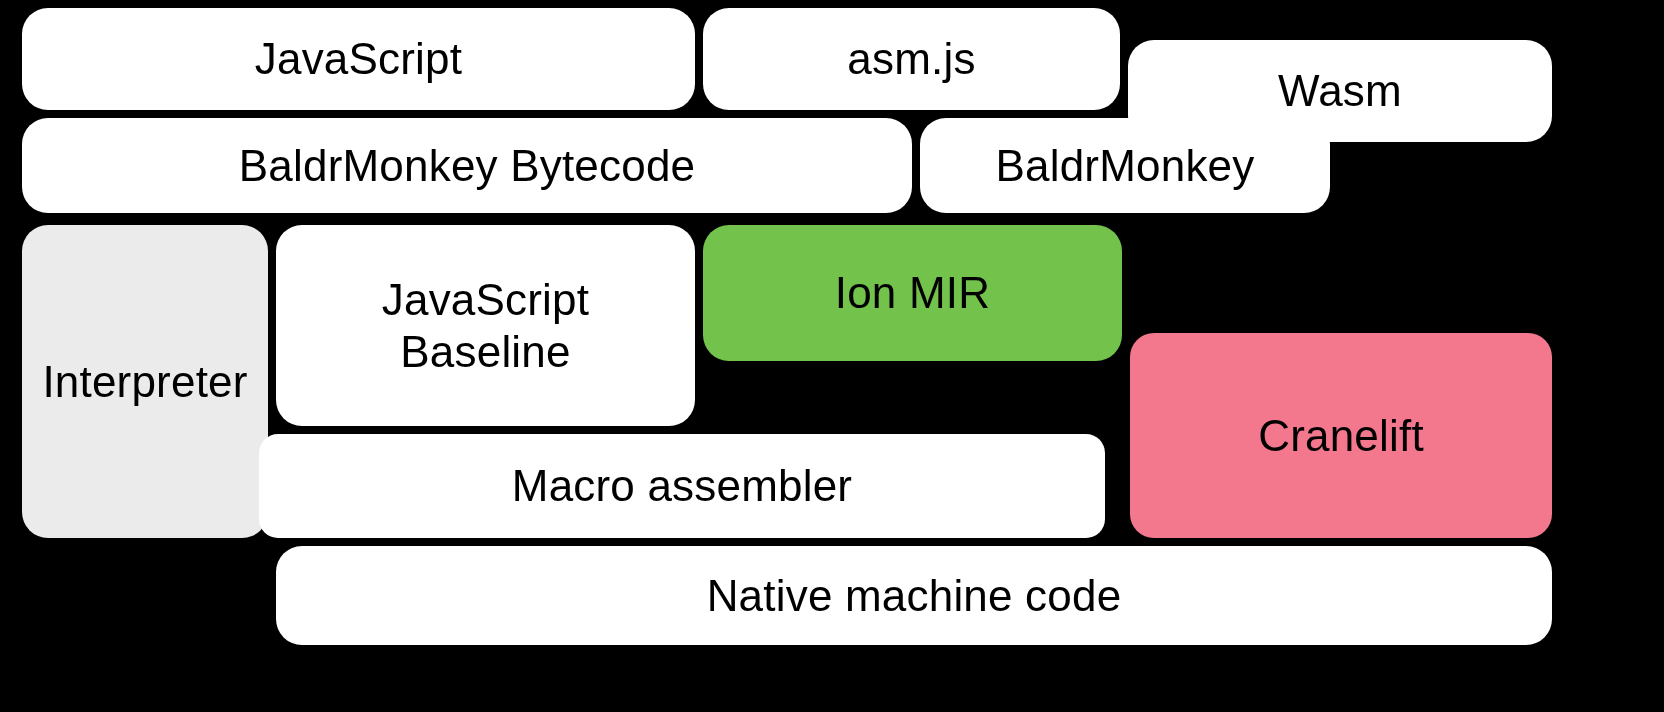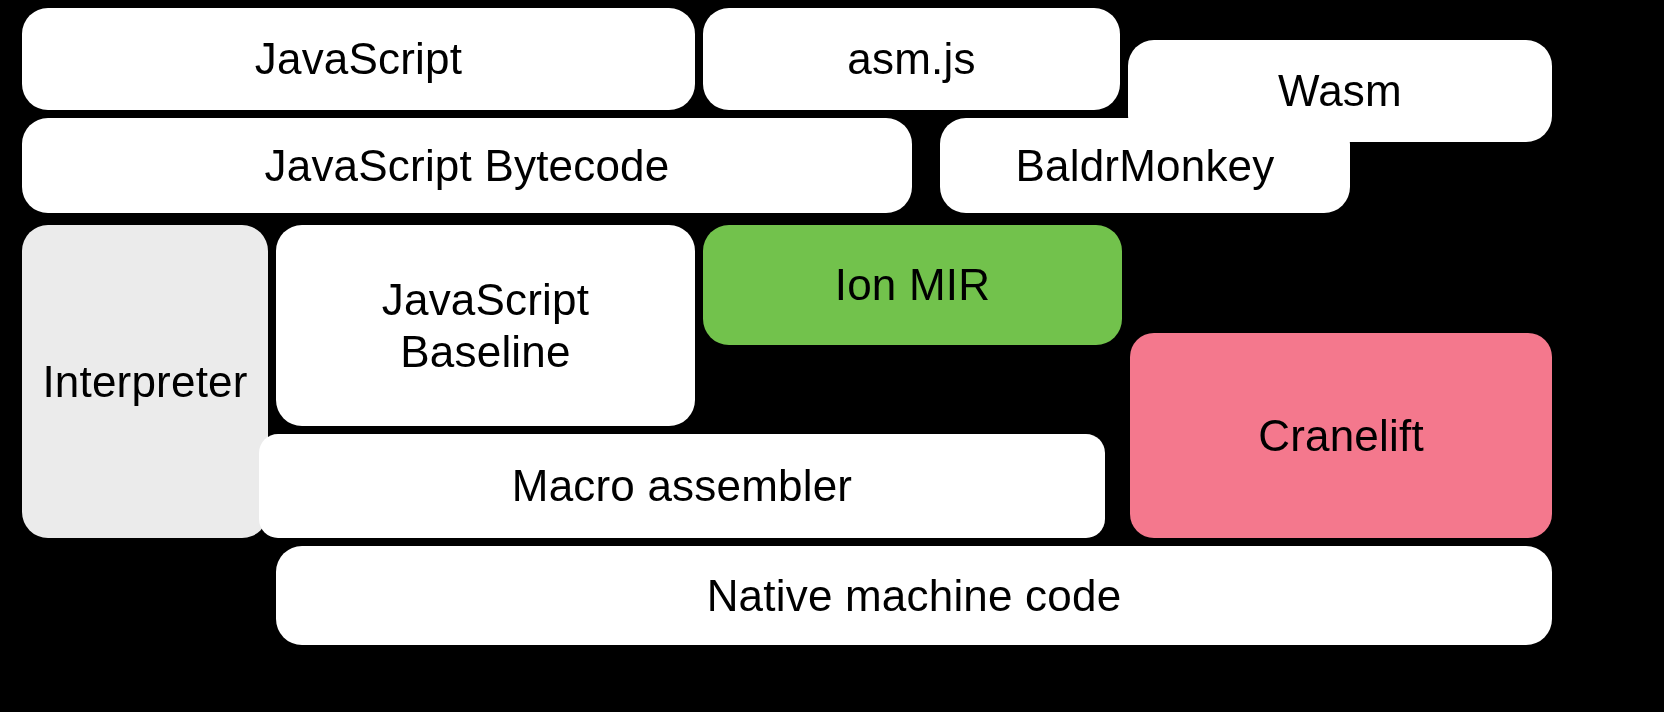--- a/index.html
+++ b/index.html
@@ -36,22 +36,22 @@
   .fill-green { background: #72C24C; }
   .fill-pink  { background: #F4788D; }
 </style>
 </head>
 <body>
 
 <div id="stage" style="background: rgb(0, 0, 0);">
     <div class="node fill-white" style="left: 22px; top: 8px; width: 673px; height: 102px;">JavaScript</div>
     <div class="node fill-white" style="left: 703px; top: 8px; width: 417px; height: 102px; text-align: center;">asm.js</div>
     <div class="node fill-white" style="left: 1128px; top: 8px; width: 424px; height: 102px; margin-top: 32px;">Wasm</div>
-    <div class="node fill-white" style="left: 22px; top: 118px; width: 890px; height: 95px;">JavaScript Bytecode</div>
-    <div class="node fill-white" style="left: 920px; top: 118px; width: 410px; height: 95px; margin-left: 20px;">BaldrMonkey</div>
+    <div class="node fill-white" style="left: 22px; top: 118px; width: 890px; height: 95px;">BaldrMonkey Bytecode</div>
+    <div class="node fill-white" style="left: 920px; top: 118px; width: 410px; height: 95px;">BaldrMonkey</div>
     <div class="node fill-gray" style="left: 22px; top: 225px; width: 246px; height: 313px;">Interpreter</div>
     <div class="node fill-white" style="left: 276px; top: 225px; width: 419px; height: 201px;">JavaScript
 Baseline</div>
-    <div class="node fill-green" style="left: 703px; top: 225px; width: 419px; height: 120px;">Ion MIR</div>
+    <div class="node fill-green" style="left: 703px; top: 225px; width: 419px; height: 136px;">Ion MIR</div>
     <div class="node fill-white" style="left: 259px; top: 434px; width: 846px; height: 104px; border-radius: 19px;">Macro assembler</div>
     <div class="node fill-pink" style="left: 1130px; top: 333px; width: 422px; height: 205px; border-radius: 24px;">Cranelift</div>
     <div class="node fill-white" style="left: 276px; top: 546px; width: 1276px; height: 99px;">Native machine code</div>
   </div>
 
 </body></html>

